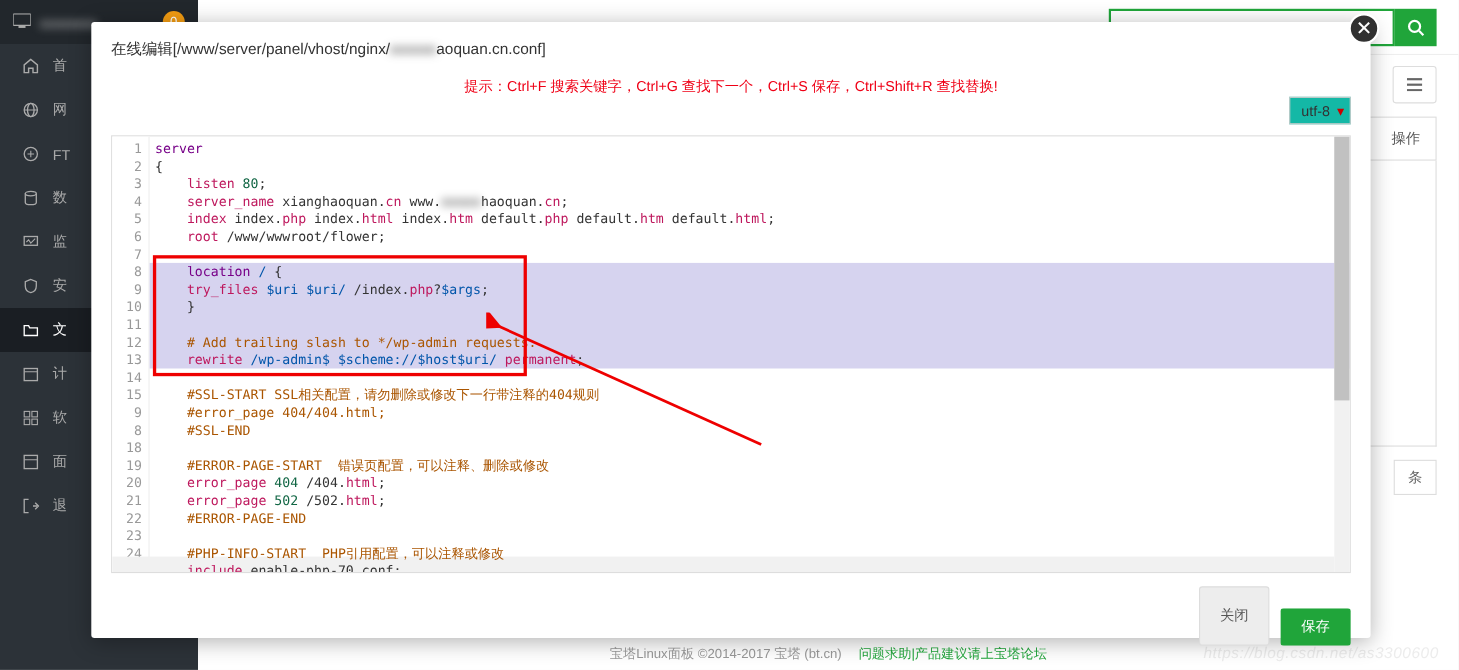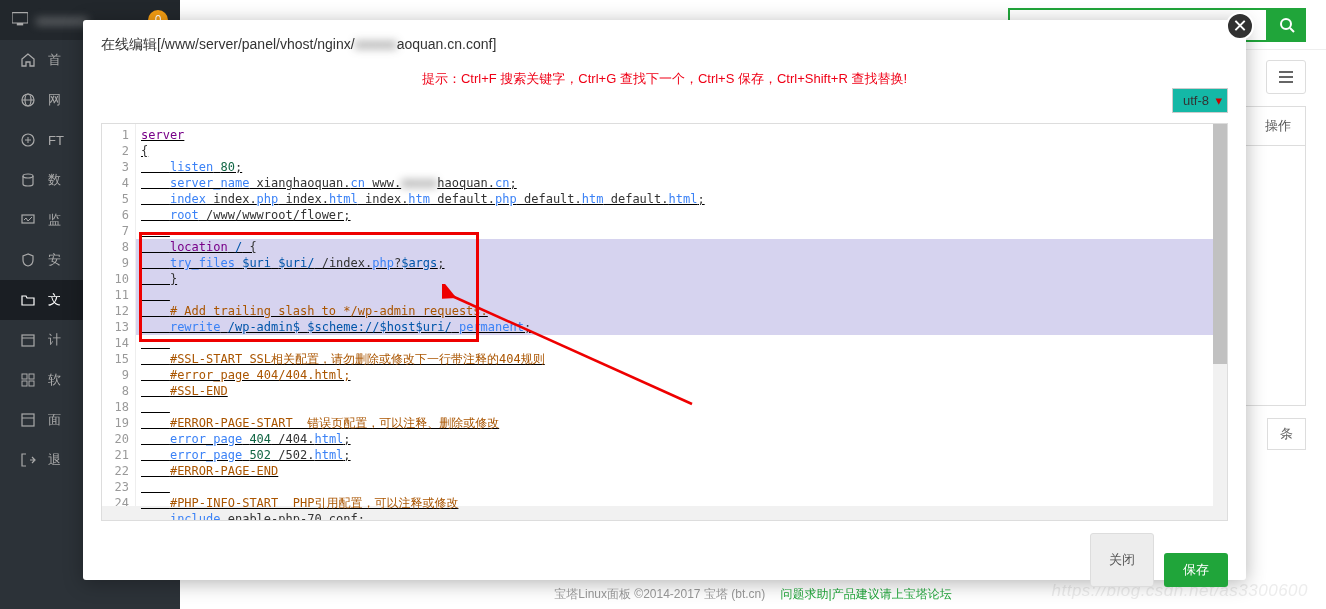--- a/index.html
+++ b/index.html
@@ -37,40 +37,40 @@
     .encoding-select { margin-left: auto; border: 1px solid #ccc; padding: 4px 18px 4px 10px; background: #14b8a6; color: #333; position: relative; cursor: pointer; }
     .encoding-select:after { content: '▾'; position: absolute; right: 5px; color: #c00; }
     
     .editor-wrap { margin: 10px 18px 12px; border: 1px solid #ddd; height: 398px; position: relative; overflow: hidden; background: #fff; }
     .editor-scroll { position: absolute; right: 0; top: 0; width: 14px; height: 100%; background: #f1f1f1; }
     .editor-scroll .thumb { background: #c1c1c1; width: 100%; height: 240px; }
     .editor-scroll-h { position: absolute; left: 0; bottom: 0; right: 14px; height: 14px; background: #f1f1f1; }
     
     .code-area { display: flex; font-family: Consolas, Monaco, monospace; font-size: 12px; line-height: 16px; }
     .gutter { width: 34px; text-align: right; padding: 3px 6px 3px 0; color: #999; background: #fff; border-right: 1px solid #eee; flex-shrink: 0; }
-    .code-lines { padding: 3px 0 3px 3px; flex: 1; position: relative; text-decoration: underline; }
+    .code-lines { padding: 3px 0 3px 3px; flex: 1; position: relative; }
     .line { white-space: pre; height: 16px; padding-left: 2px; }
     .hl-block { position: absolute; left: 0; right: 0; background: #d6d3ef; z-index: 0; }
     .line span { position: relative; z-index: 1; }
     .red-box { position: absolute; border: 3px solid #ee0000; z-index: 2; pointer-events: none; }
     .kw { color: #708; }
-    .def { color: #3b82f6; }
+    .def { color: #be185d; }
     .num { color: #164; }
     .var { color: #05a; }
     .comment { color: #a50; }
     .plain { color: #333; }
     
     .modal-footer { display: flex; justify-content: flex-end; padding: 0 18px 14px; gap: 10px; }
     .btn { padding: 7px 18px; border-radius: 3px; font-size: 13px; cursor: pointer; border: 1px solid transparent; }
     .btn-default { background: #ededed; border-color: #ddd; color: #555; text-align: center; }
     .btn-primary { background: #20a53a; color: #fff; margin-top: 20px; }
     
     .arrow-svg { position: absolute; z-index: 3; pointer-events: none; }
     
-    .watermark { position: absolute; right: 18px; bottom: 8px; color: rgba(200,200,200,.35); font-size: 17px; font-style: italic; letter-spacing: 0.5px; }
+    .watermark { position: absolute; right: 18px; bottom: 8px; color: rgba(200,200,200,.35); font-size: 14px; font-style: italic; letter-spacing: 0.5px; }
     .blur { filter: blur(4px); display: inline-block; }
   </style>
 </head>
 <body>
 
 <div class="sidebar">
   <div class="sidebar-header">
     <span class="icon">
       <svg width="16" height="14" viewBox="0 0 20 16">
           <rect x="0" y="0" width="20" height="13" rx="1" fill="none" stroke="#aaa" stroke-width="1.5"></rect>

